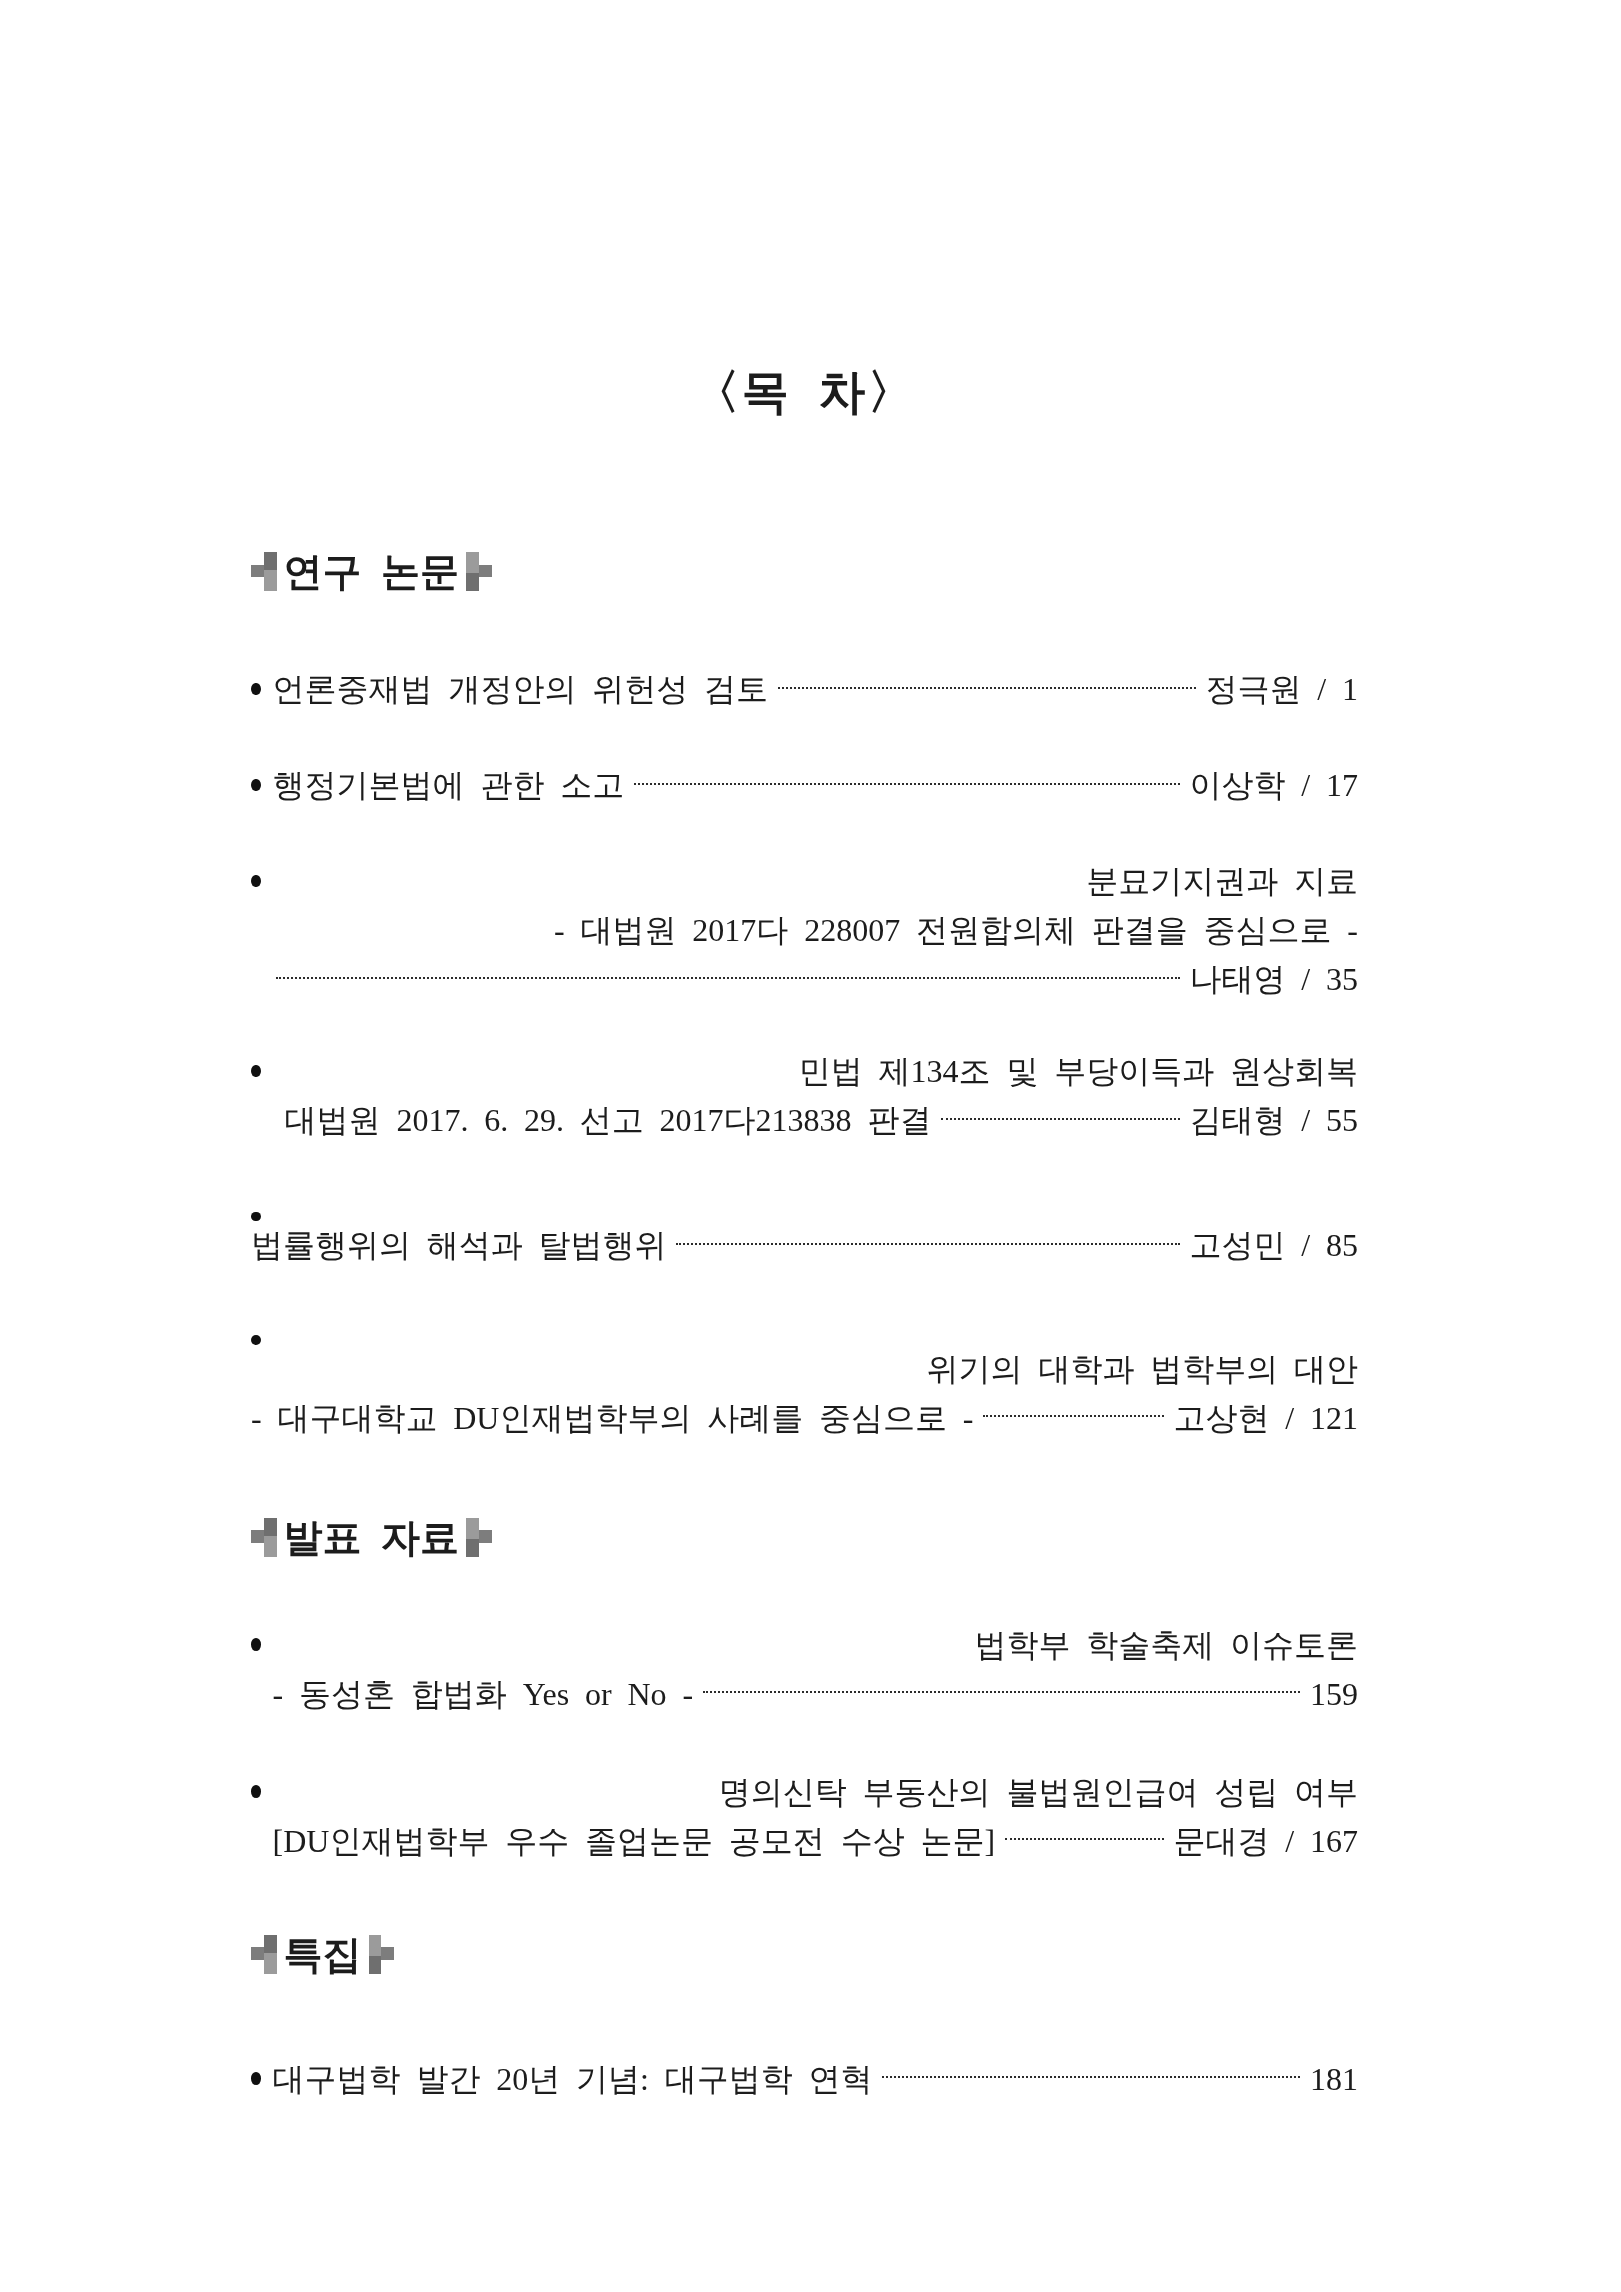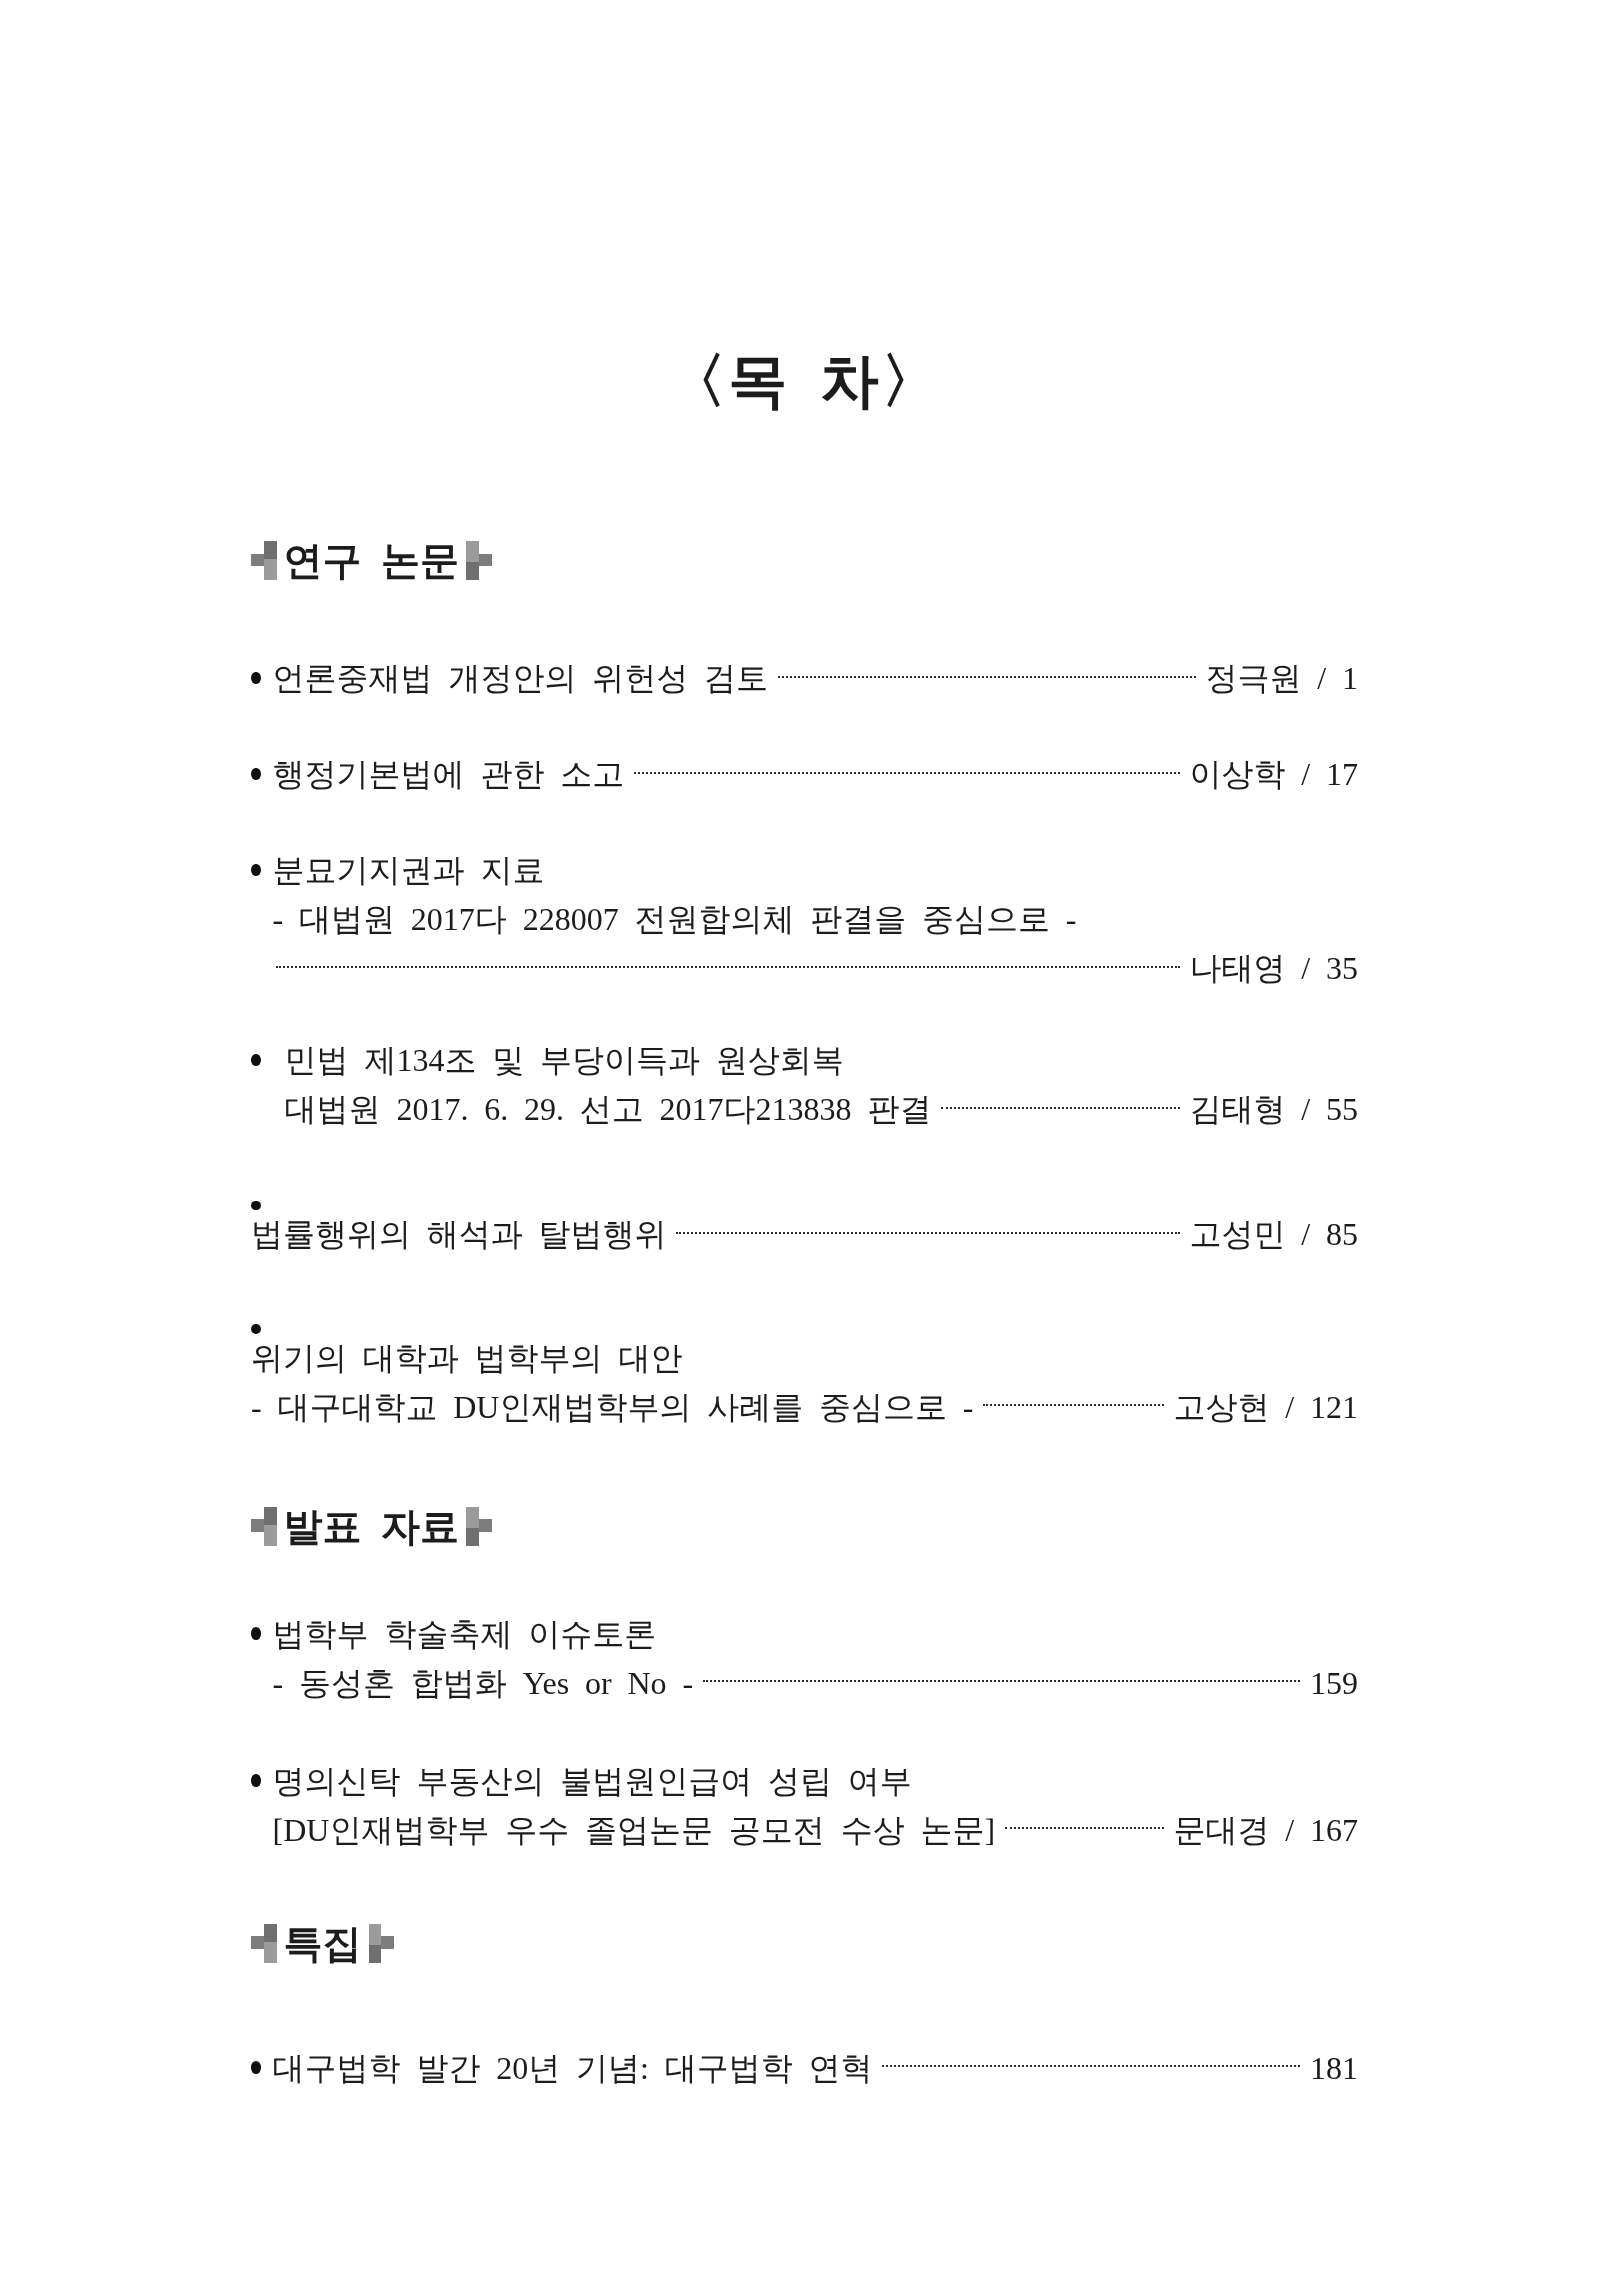--- a/index.html
+++ b/index.html
@@ -13,23 +13,23 @@
     height: 2293px;
     background: #ffffff;
     font-family: "Liberation Serif", "DejaVu Serif", serif;
     color: #1c1c1c;
     overflow: hidden;
   }
   .content {
     padding: 349px 263px 0 251px; 
   }
   .doc-title {
-    margin: 5px;
+    margin: 16px;
     text-align: center;
-    font-size: 59px;
+    font-size: 47px;
     line-height: 55px;
     font-weight: bold;
     letter-spacing: 2px;
     word-spacing: 13.7px;
   }
   
   .section-header {
     display: flex;
     align-items: center;
     gap: 7px;
@@ -84,21 +84,21 @@
   .bullet {
     flex: 0 0 9.8px;
     width: 9.8px;
     height: 12.7px;
     border-radius: 50%;
     background: #101010;
     margin-top: 17.6px;
     margin-right: 11.8px;
   }
   .entry-body { flex: 1 1 auto; min-width: 0; }
-  .line { display: flex; align-items: flex-start; }
+  .line { display: flex; align-items: flex-start; justify-content: flex-end; }
   .t    { white-space: nowrap; }
   .ref  { white-space: nowrap; }
   .leader {
     flex: 1 1 auto;
     min-width: 39px;
     height: 21.6px;
     border-bottom: 2.9px dotted #2b2b2b;
     margin: 0 9.8px;
   }
   .leader-full { margin-left: 3.9px; }

